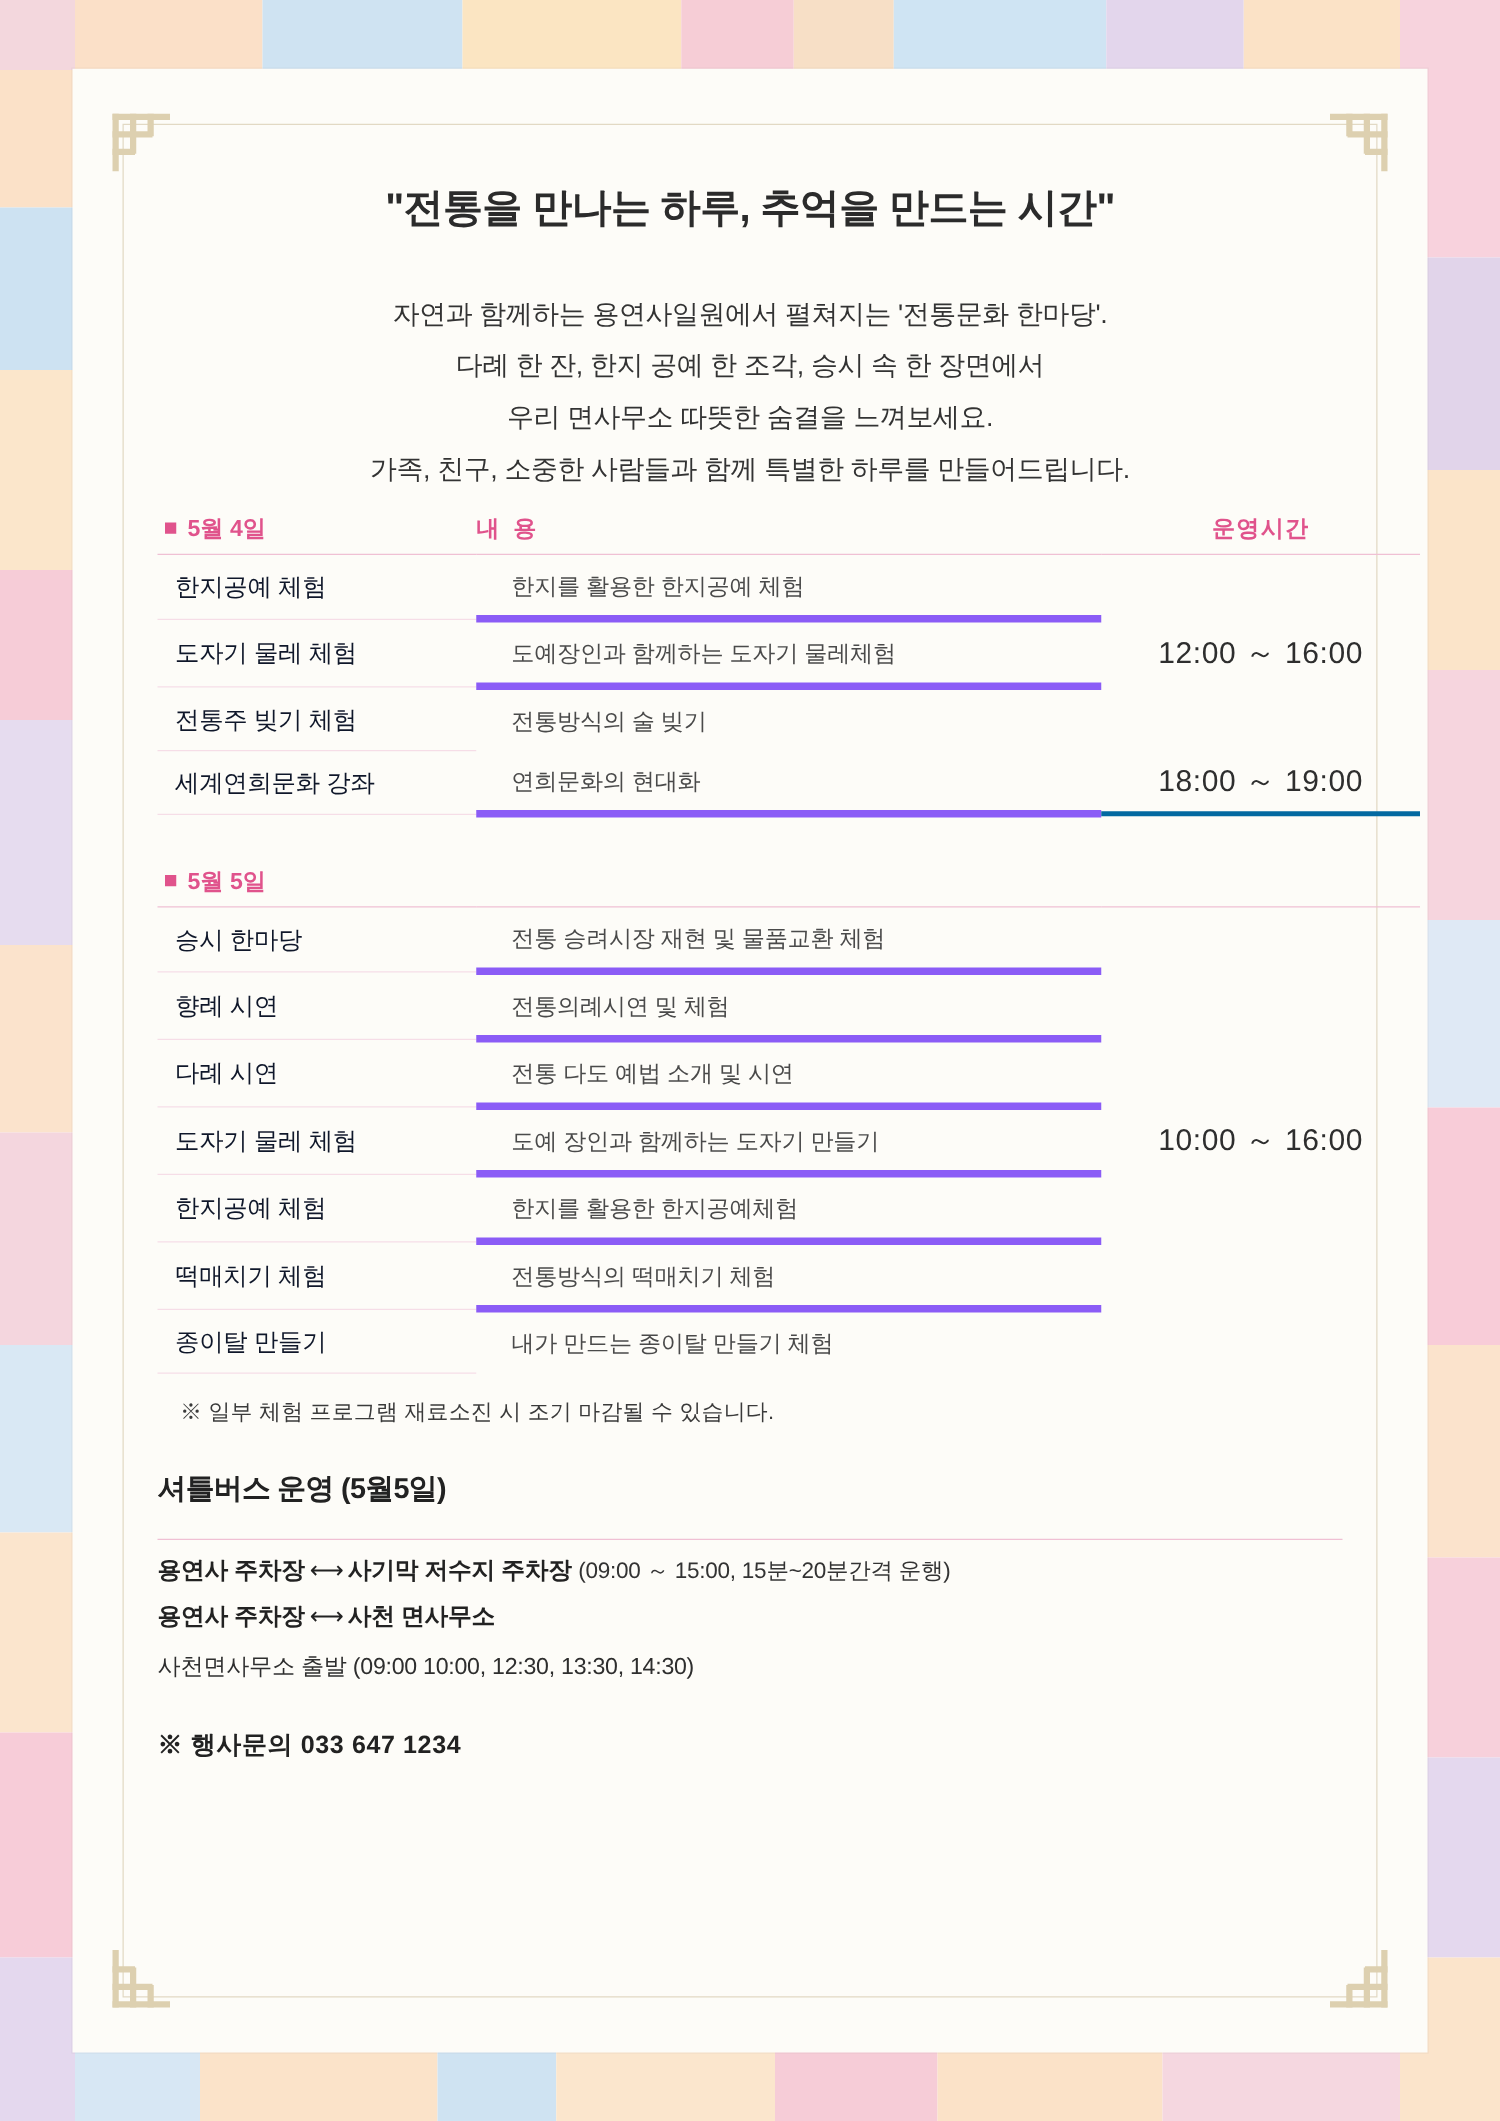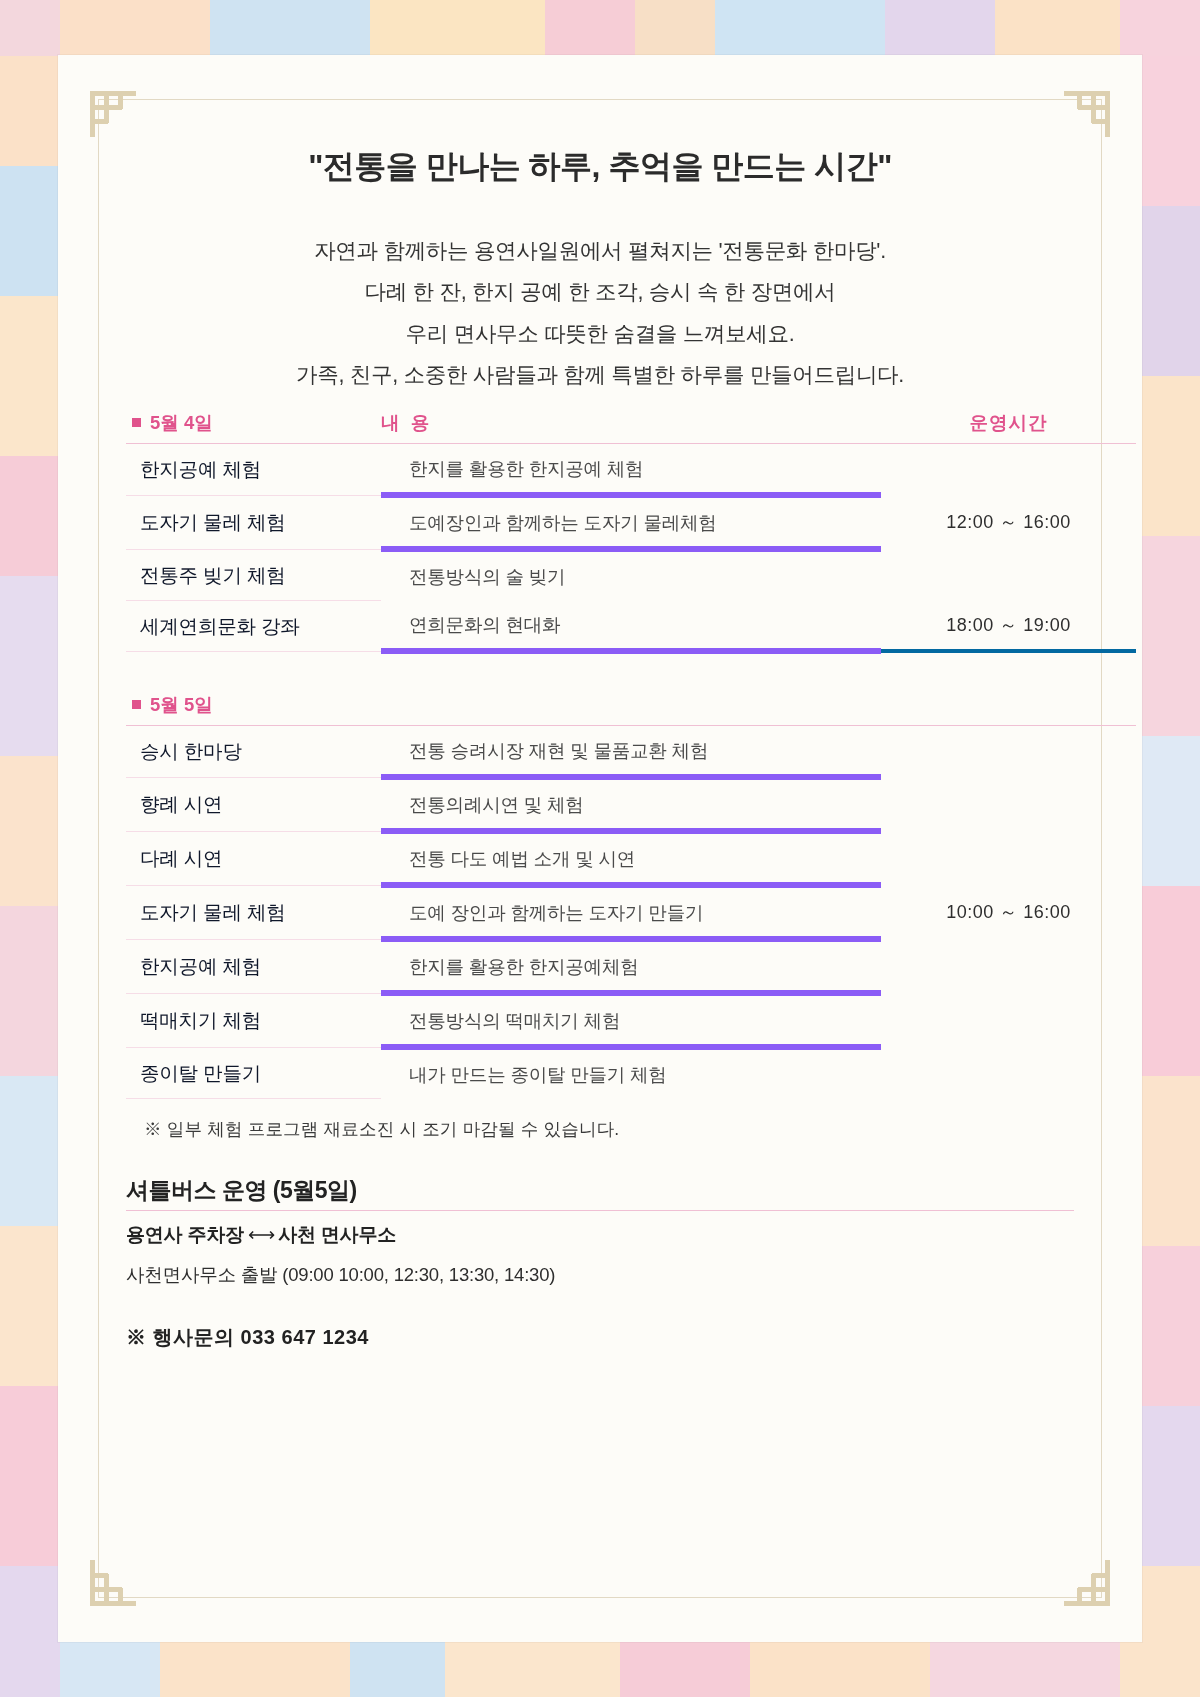--- a/index.html
+++ b/index.html
@@ -145,21 +145,21 @@
     letter-spacing: -0.2px;
   }
   .prog td.desc {
     font-size: 18.5px;
     color: #4a4a4a;
     padding: 12px 0 11px 28px;
     border-bottom: 6px solid #8b5cf6;
     letter-spacing: -0.2px;
   }
   .prog td.hours {
-    font-size: 18px;
+    font-size: 24px;
     color: #2e2e2e;
     text-align: center;
     vertical-align: middle;
     letter-spacing: 0.5px;
   }
   .prog td.hours.bb { border-bottom: 4px solid #0369a1; }
   .prog td.nb { border-bottom: none; }
 
   .gap td { height: 30px; border: none !important; }
 
@@ -170,21 +170,21 @@
     letter-spacing: 0.2px;
     padding-left: 18px;
   }
 
   .shuttle-title {
     margin-top: 34px;
     font-size: 23px;
     font-weight: bold;
     color: #222;
     letter-spacing: -0.5px;
-    padding-bottom: 4px;
+    padding-bottom: 25px;
     border-bottom: 1px solid #f0c0d4;
   }
 
   .shuttle-line {
     margin-top: 11px;
     font-size: 19px;
     color: #222;
     letter-spacing: -0.2px;
   }
   .shuttle-line b { font-weight: bold; }
@@ -380,20 +380,23 @@
             <td class="name">종이탈 만들기</td>
             <td class="desc nb">내가 만드는 종이탈 만들기 체험</td>
           </tr>
         </tbody>
       </table>
 
       <div class="note">※ 일부 체험 프로그램 재료소진 시 조기 마감될 수 있습니다.</div>
 
       <div class="shuttle-title">셔틀버스 운영 (5월5일)</div>
 
+      <div class="shuttle-line">
+        <b>용연사 주차장</b><span class="arrow">⟷</span><b>사기막 저수지 주차장</b> <span class="sub">(09:00 ～ 15:00, 15분~20분간격 운행)</span>
+      </div>
 
       <div class="shuttle-line">
         <b>용연사 주차장</b><span class="arrow">⟷</span><b>사천 면사무소</b>
       </div>
 
       <div class="shuttle-sched">
         <div>사천면사무소 출발 (09:00 10:00, 12:30, 13:30, 14:30)</div>
       </div>
 
       <div class="contact">※ 행사문의 033 647 1234</div>

